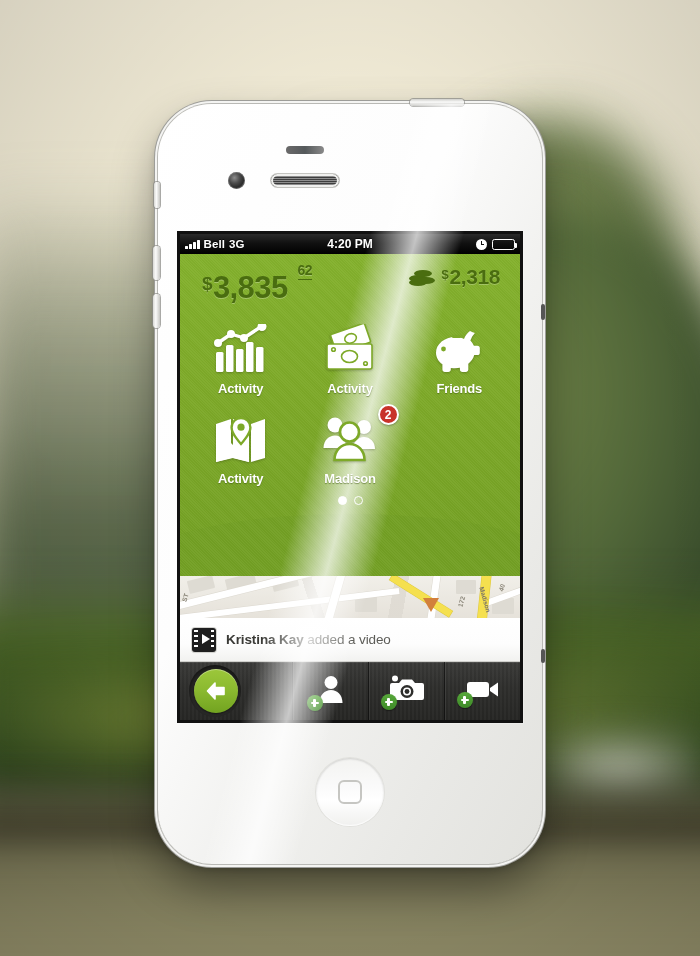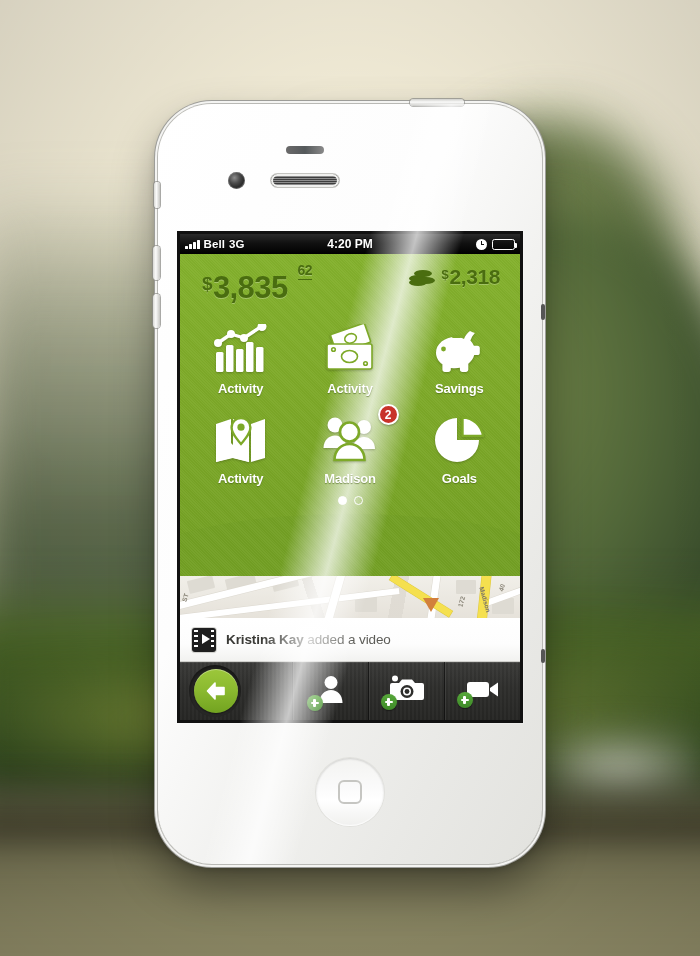--- a/index.html
+++ b/index.html
@@ -548,21 +548,21 @@
             <div class="tile-ico">
               <svg width="58" height="50" viewBox="0 0 58 50">
                 <g fill="#ffffff">
                   <path d="M40 7 c-3 2 -5 5 -6 8 c-2.6 -1.2 -5.6 -1.9 -8.8 -1.9 c-10.6 0 -19.2 7 -19.2 15.6 c0 4.6 2.5 8.8 6.4 11.6 l0 5.2 c0 1.4 1.1 2.5 2.5 2.5 l3.4 0 c1.4 0 2.5 -1.1 2.5 -2.5 l0 -1.6 c1.4 .25 2.9 .4 4.4 .4 c1.6 0 3.2 -.15 4.7 -.45 l0 1.65 c0 1.4 1.1 2.5 2.5 2.5 l3.4 0 c1.4 0 2.5 -1.1 2.5 -2.5 l0 -5.8 c3 -2.2 5.1 -5.2 5.9 -8.6 l3.4 0 c1.2 0 2.2 -1 2.2 -2.2 l0 -5 c0 -1.2 -1 -2.2 -2.2 -2.2 l-3.7 0 c-.8 -1.9 -2 -3.6 -3.5 -5.1 c1.2 -3 2.4 -5.2 3.8 -6.5 c.9 -.85 .2 -2.1 -1 -1.6 z"></path>
                   <circle cx="42.5" cy="26.5" r="0"></circle>
                 </g>
                 <circle cx="13.5" cy="25" r="2.4" fill="#7da928"></circle>
                 <rect x="22" y="11.5" width="9" height="2.6" rx="1.3" fill="#7da928"></rect>
               </svg>
             </div>
-            <div class="tile-label">Savings</div>
+            <div class="tile-label">Friends</div>
           </div>
 
           <div class="tile">
             <div class="tile-ico">
               <svg width="56" height="50" viewBox="0 0 56 50">
                 <g fill="#ffffff">
                   <path d="M3 10 L18 5 L18 44 L3 48 Z"></path>
                   <path d="M20 5 L36 10 L36 48 L20 44 Z"></path>
                   <path d="M38 10 L52 5 L52 44 L38 48 Z"></path>
                 </g>
@@ -584,30 +584,20 @@
                   <path d="M32 35 c0 -7.2 5 -12 11 -12 c6 0 11 4.8 11 12 z"></path>
                   <circle cx="28.5" cy="18" r="9.5" stroke="#7da928" stroke-width="2.6"></circle>
                   <path d="M13.5 46 c0 -9.5 6.7 -16 15 -16 c8.3 0 15 6.5 15 16 z" stroke="#7da928" stroke-width="2.6"></path>
                 </g>
               </svg>
             </div>
             <div class="badge">2</div>
             <div class="tile-label">Madison</div>
           </div>
 
-          <div class="tile">
-            <div class="tile-ico">
-              <svg width="56" height="50" viewBox="0 0 56 50">
-                <path d="M26 4 A22 22 0 1 0 48 26 L26 26 Z" fill="#ffffff"></path>
-                <path d="M31 2 L52 2 L52 23 L31 23 Z" fill="none"></path>
-                <path d="M31.5 3.5 A21 21 0 0 1 52 22 L31.5 22 Z" fill="#ffffff" stroke="#7da928" stroke-width="2.4" stroke-linejoin="round"></path>
-              </svg>
-            </div>
-            <div class="tile-label">Goals</div>
-          </div>
 
         </div>
 
         <div class="dots">
           <span class="dot on"></span>
           <span class="dot"></span>
         </div>
 
         <div class="hero-curve"></div>
         <div class="hero-curve-in"></div>

